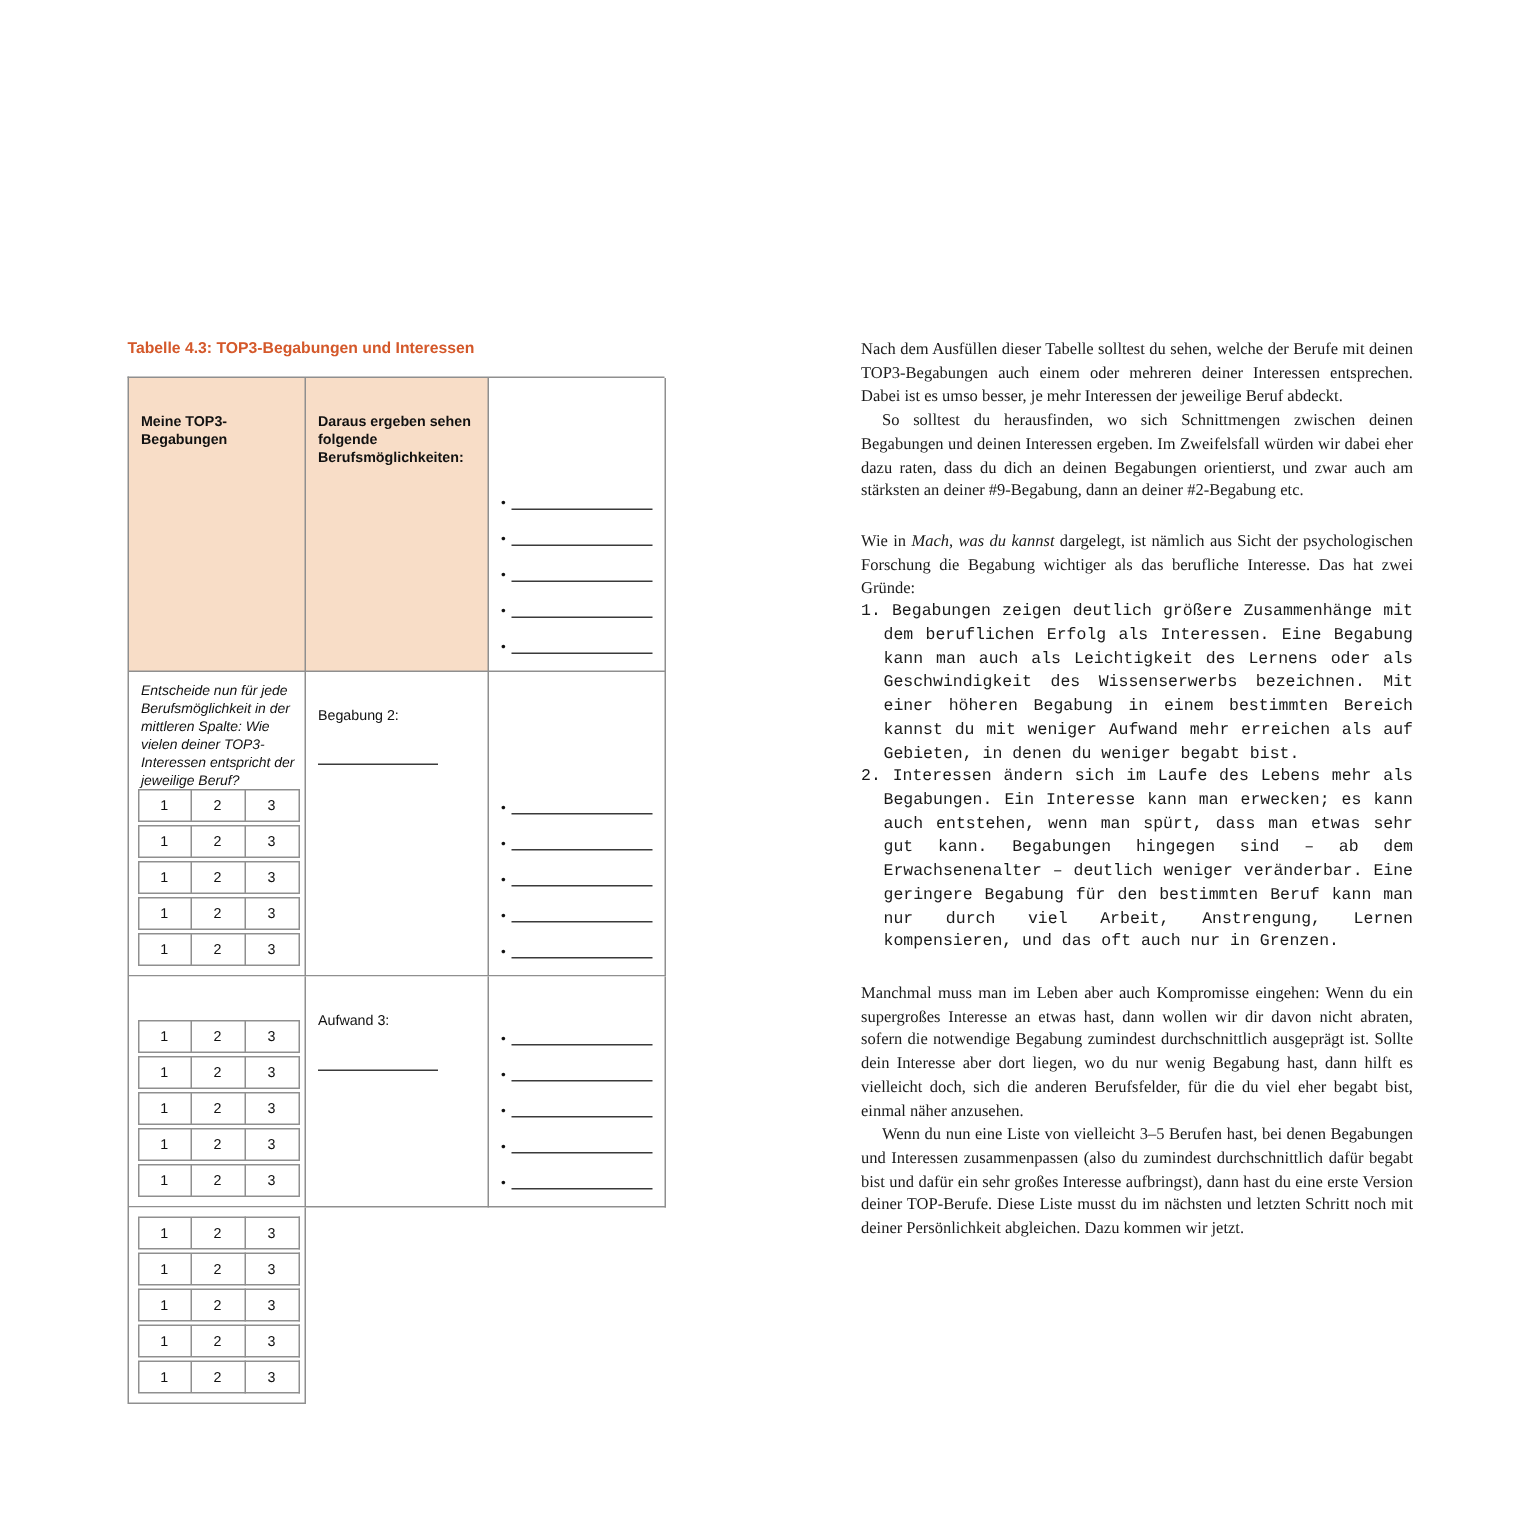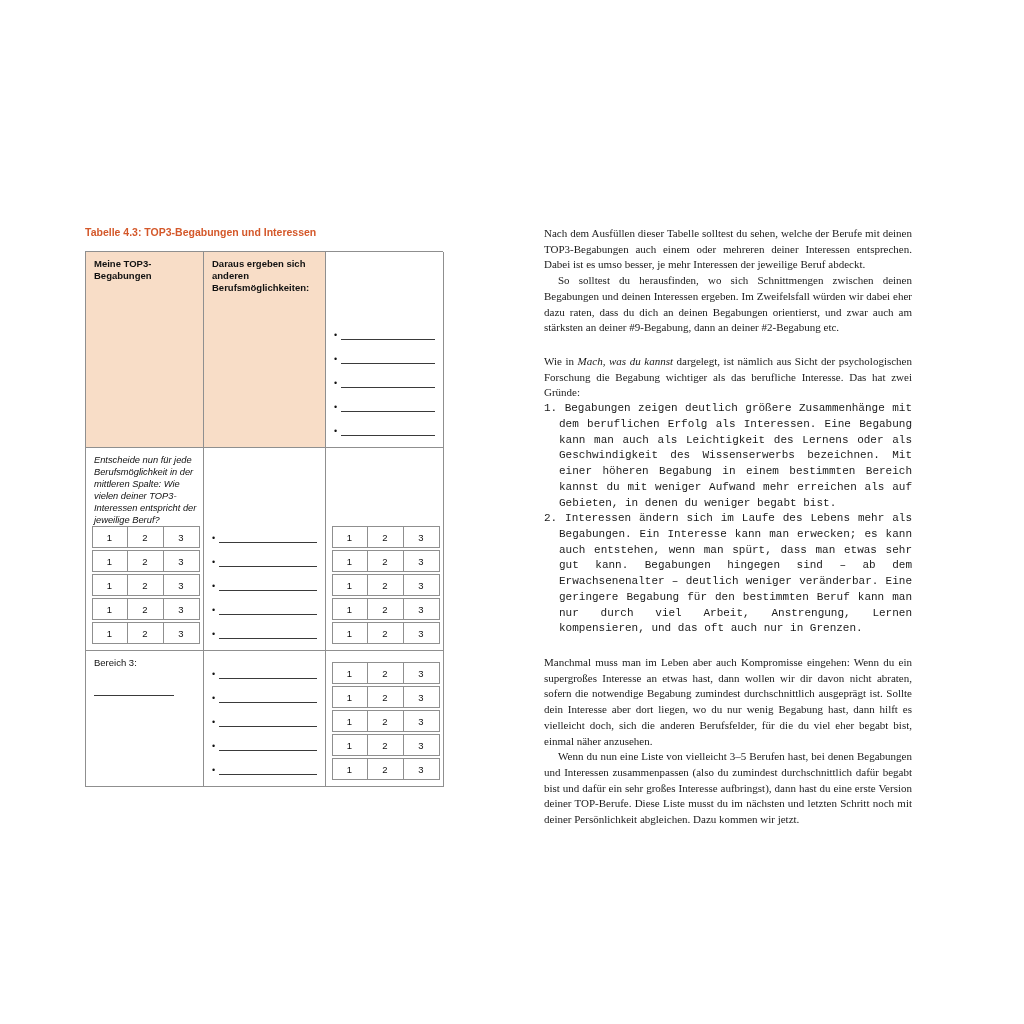--- a/index.html
+++ b/index.html
@@ -21,21 +21,21 @@
     font-family:"Liberation Sans", sans-serif;font-weight:bold;
     font-size:10.5px;color:var(--accent);margin-bottom:13px;
   }
   .tbl{
     width:358px;display:grid;grid-template-columns:118px 122px 118px;
     border-top:1px solid var(--border);border-left:1px solid var(--border);
     font-family:"Liberation Sans", sans-serif;font-size:9.5px;color:#111;
   }
   .cell{
     border-right:1px solid var(--border);border-bottom:1px solid var(--border);
-    padding:6px 8px;background:#fff;
+    padding:24px 8px;background:#fff;
   }
   .hdr{background:var(--header-bg);font-weight:bold;min-height:68px;line-height:1.25;}
   .hline{display:flex;align-items:flex-end;height:15px;}
   .hline .hnum{margin-right:3px;}
   .hline .hl{flex:1;border-bottom:1px solid var(--line);margin-bottom:1px;}
   .sec0{min-height:196px;}
   .sec1,.sec2{min-height:131px;}
   .labelcell{line-height:1.3;}
   .blankline{width:80px;border-bottom:1px solid var(--line);height:26px;}
   .bulletcell{display:flex;flex-direction:column;justify-content:flex-end;padding-bottom:9px;}
@@ -47,40 +47,40 @@
   .strips{margin-top:auto;display:flex;flex-direction:column;gap:2px;align-items:center;}
   .strip{display:flex;height:22px;}
   .rc{
     width:36px;border:1px solid var(--border);border-left:none;background:#fff;
     display:flex;align-items:center;justify-content:center;font-size:9.5px;
   }
   .rc:first-child{border-left:1px solid var(--border);}
 
   
   .right-page{
-    position:absolute;left:544px;top:226px;width:368px;
+    position:absolute;left:574px;top:226px;width:368px;
     font-size:11px;line-height:1.43;text-align:justify;
   }
   .right-page p{margin:0;}
   .right-page p.indent{text-indent:14px;}
   .right-page p.space{margin-top:18px;}
   .right-page p.list{padding-left:15px;text-indent:-15px;font-family:Liberation Mono, monospace;}
   .right-page .num{display:inline;}
 </style>
 </head>
 <body>
 
 <div class="spread">
 
   <div class="left-page">
     <div class="caption">Tabelle 4.3: TOP3-Begabungen und Interessen</div>
 
     <div class="tbl" id="top3-table">
       <div class="cell hdr">Meine TOP3-Begabungen</div>
-      <div class="cell hdr">Daraus ergeben sich anderen Berufsmöglichkeiten:</div>
+      <div class="cell hdr">Daraus ergeben sehen folgende Berufsmöglichkeiten:</div>
 
         <div class="cell bulletcell sec0">
           <div class="brow">
             <span class="bdot">•</span>
             <div class="bline"></div>
           </div>
           <div class="brow">
             <span class="bdot">•</span>
             <div class="bline"></div>
           </div>
@@ -120,20 +120,24 @@
               <div class="rc">2</div>
               <div class="rc">3</div>
             </div>
             <div class="strip">
               <div class="rc">1</div>
               <div class="rc">2</div>
               <div class="rc">3</div>
             </div>
           </div>
         </div>
+        <div class="cell labelcell sec1">
+          <div>Begabung 2:</div>
+          <div class="blankline"></div>
+        </div>
         <div class="cell bulletcell sec1">
           <div class="brow">
             <span class="bdot">•</span>
             <div class="bline"></div>
           </div>
           <div class="brow">
             <span class="bdot">•</span>
             <div class="bline"></div>
           </div>
           <div class="brow">
@@ -172,21 +176,21 @@
               <div class="rc">3</div>
             </div>
             <div class="strip">
               <div class="rc">1</div>
               <div class="rc">2</div>
               <div class="rc">3</div>
             </div>
           </div>
         </div>
         <div class="cell labelcell sec2">
-          <div>Bereich 3:</div>
+          <div>Aufwand 3:</div>
           <div class="blankline"></div>
         </div>
         <div class="cell bulletcell sec2">
           <div class="brow">
             <span class="bdot">•</span>
             <div class="bline"></div>
           </div>
           <div class="brow">
             <span class="bdot">•</span>
             <div class="bline"></div>

